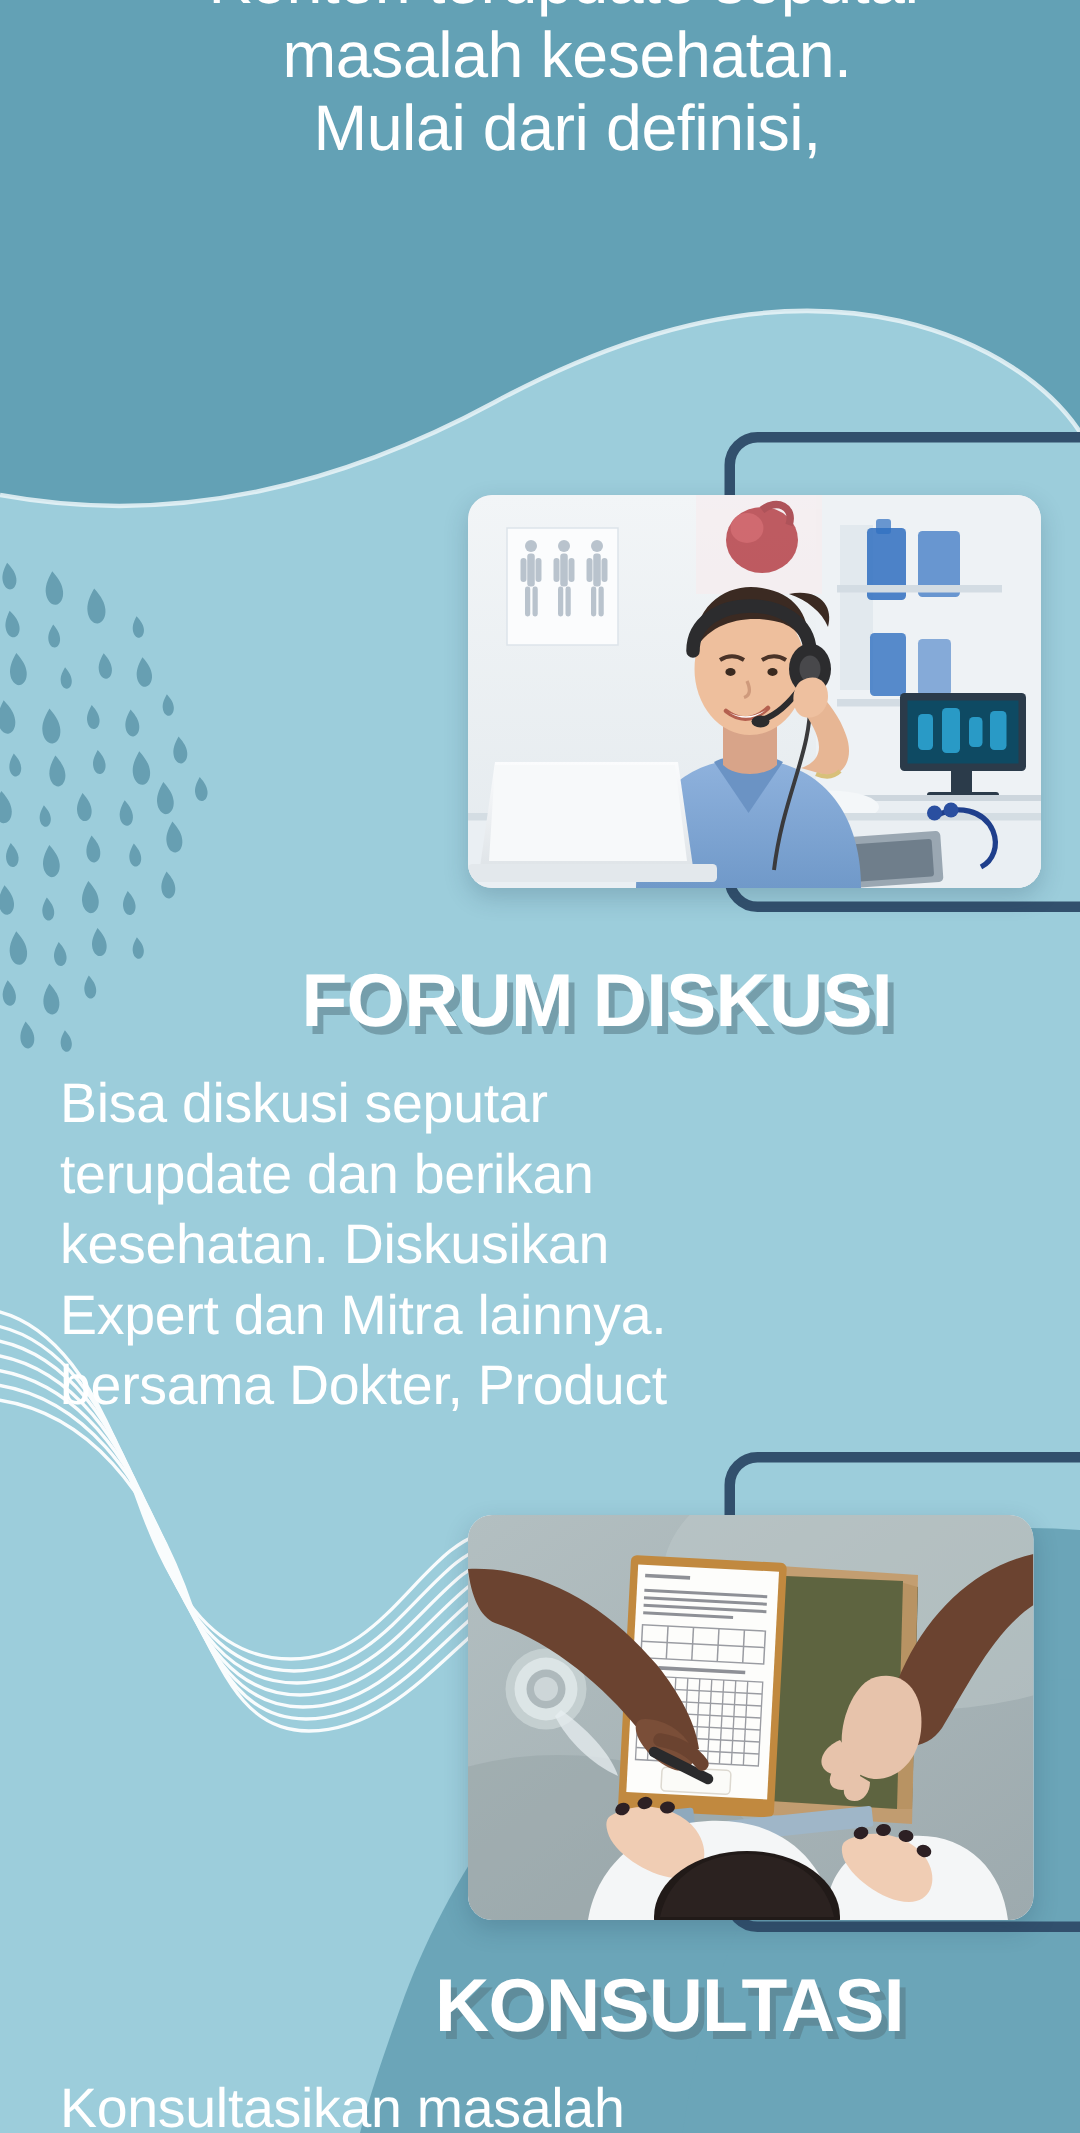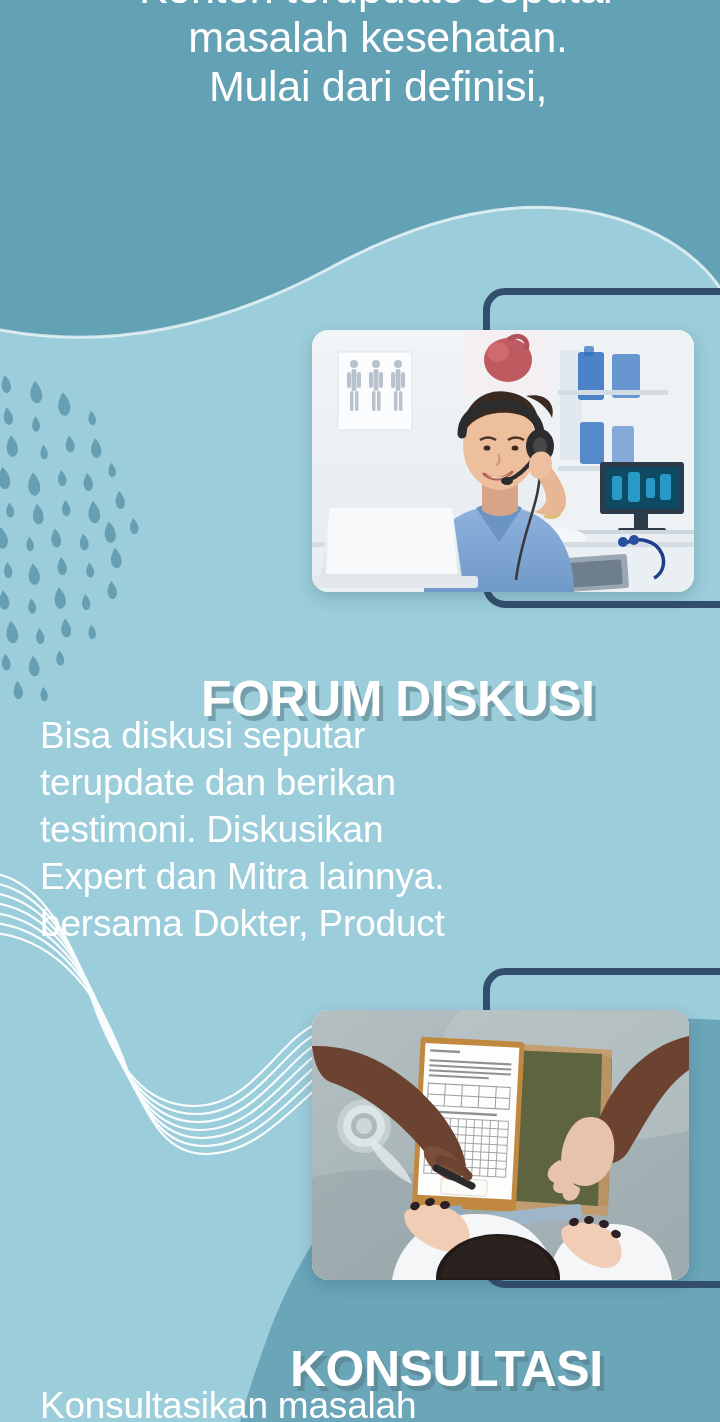--- a/index.html
+++ b/index.html
@@ -26,21 +26,20 @@
   }
   .intro .ln{display:block;white-space:nowrap;text-align:center;}
 
   .heading{
     font-weight:700;
     font-size:50px;
     letter-spacing:-0.5px;
     color:#ffffff;
     text-shadow:4px 5px 0 rgba(86,120,131,0.55);
     white-space:nowrap;
-    margin-top:32px;
   }
   .body-copy{
     font-size:37px; line-height:47px; font-weight:400;
     color:#ffffff; text-align:left; letter-spacing:-0.2px;
   }
   .body-copy .ln{display:block;white-space:nowrap;}
 
   #forum-heading{position:absolute;left:201px;top:638px;}
   #forum-copy{position:absolute;right:60px;top:712px;width:620px;}
 
@@ -419,21 +418,21 @@
         </g>
       </svg>
     </div>
   </div>
 
   <div class="heading" id="forum-heading">FORUM DISKUSI</div>
 
   <div class="txt-block body-copy" id="forum-copy">
     <span class="ln">Bisa diskusi seputar</span>
     <span class="ln">terupdate dan berikan</span>
-    <span class="ln">testimoni. Diskusikan</span>
+    <span class="ln">kesehatan. Diskusikan</span>
     <span class="ln">Expert dan Mitra lainnya.</span>
     <span class="ln">bersama Dokter, Product</span>
   </div>
 
   <div class="card">
     <div class="frame" style="left:483px;top:968px;width:300px;height:320px;"></div>
 
     <div class="photo" style="left:312px;top:1010px;width:377px;height:270px;">
       <svg width="377" height="270" viewBox="0 0 377 270">
         <defs>

